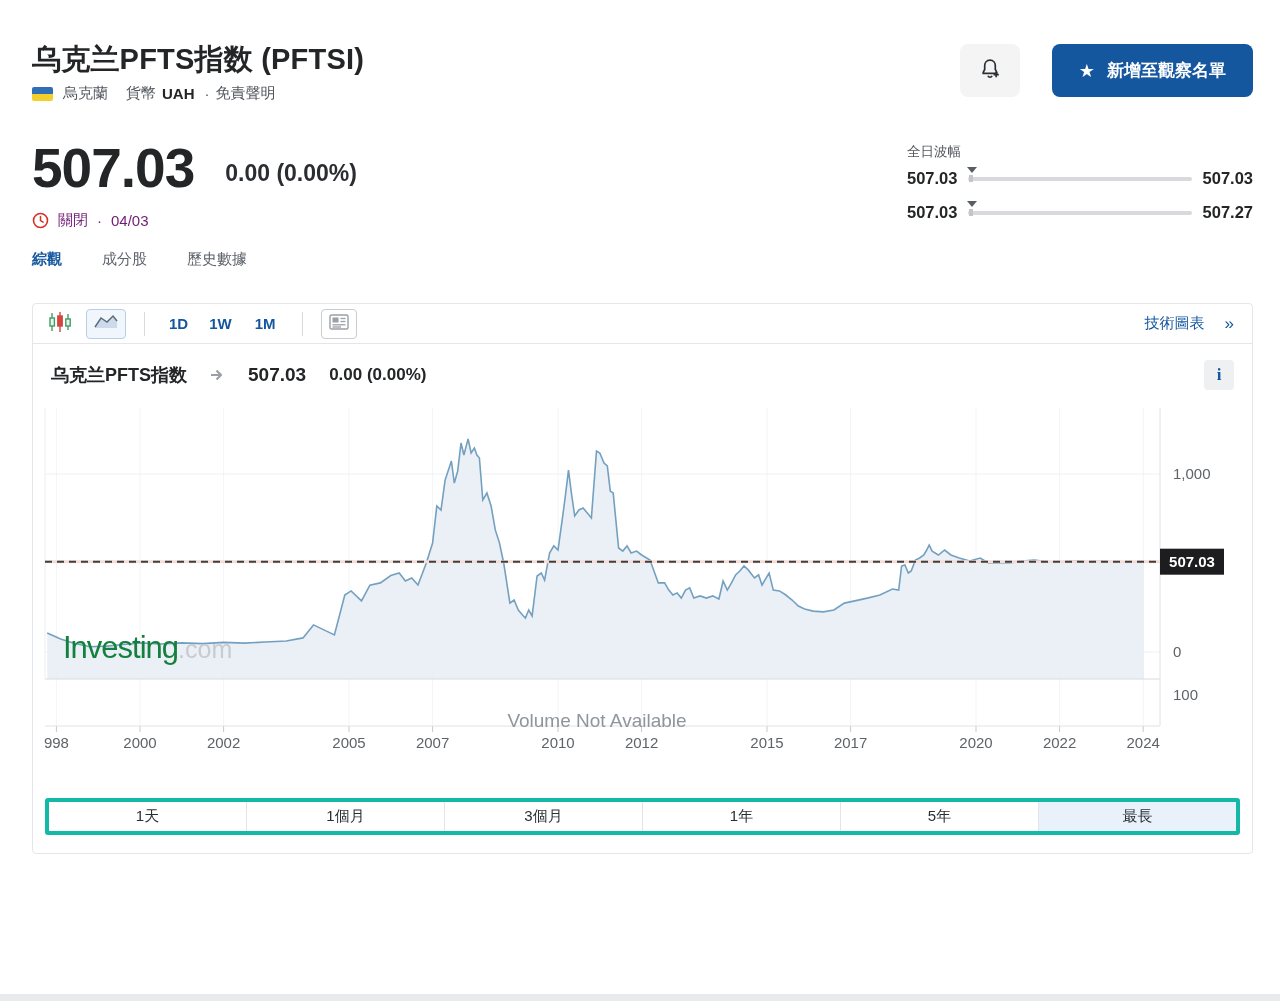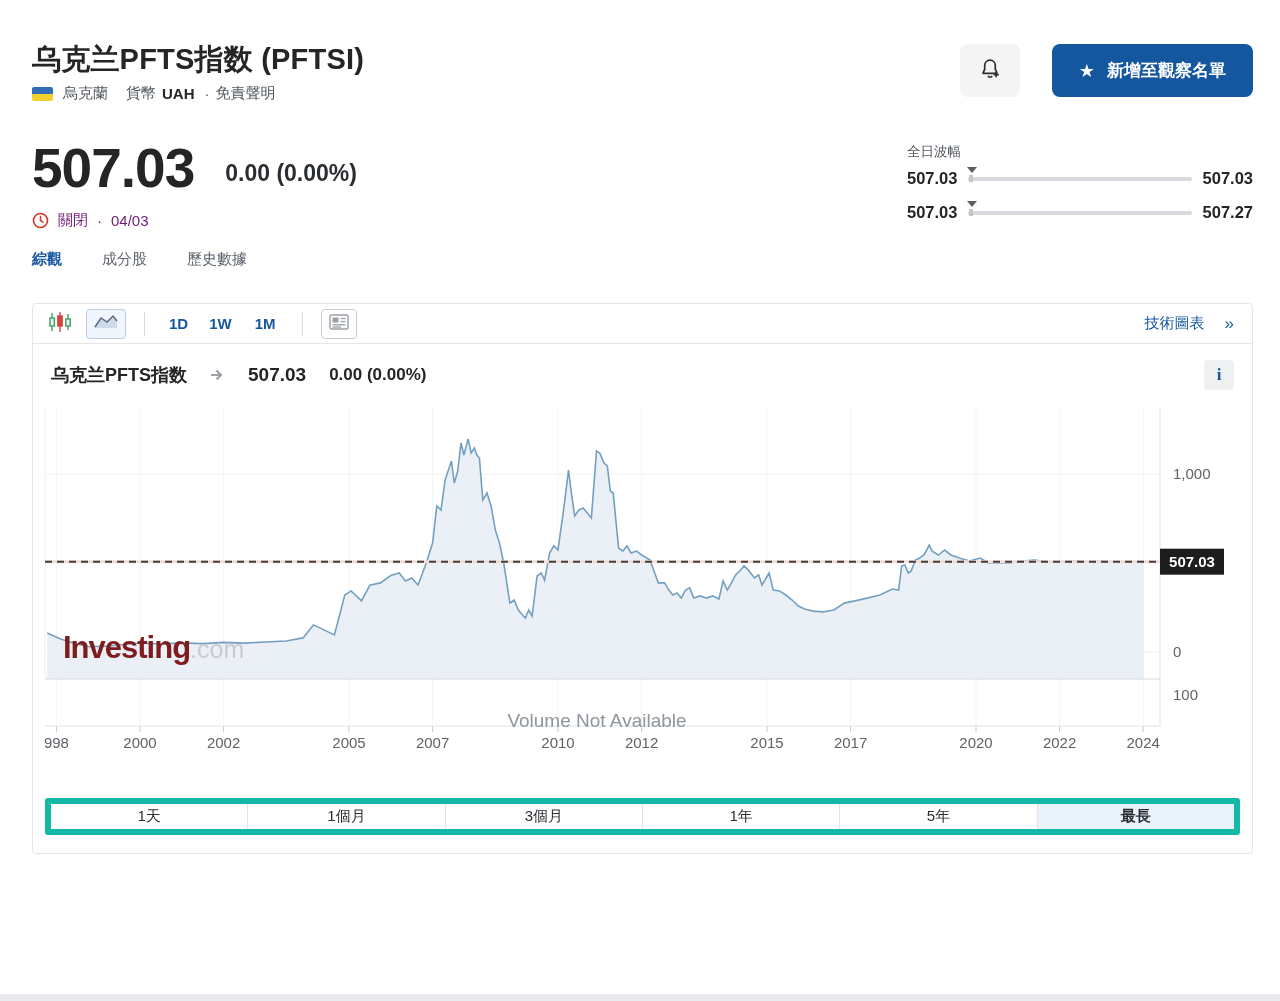--- a/index.html
+++ b/index.html
@@ -74,30 +74,30 @@
   .ch-name { font-size:18px; font-weight:600; }
   .ch-price { font-size:19px; font-weight:800; }
   .ch-chg { font-size:17px; font-weight:700; }
   .btn-info { width:30px; height:30px; margin-left:auto; border:none; border-radius:4px; background:#eef0f2;
     color:var(--accent,#15579e); font-family:"Liberation Serif","DejaVu Serif",serif; font-size:17px;
     font-weight:700; cursor:pointer; }
 
   .chart-body { position:relative; height:356px; }
   #chart-svg { position:absolute; left:0; top:0; }
   .watermark { position:absolute; left:30px; top:228px; pointer-events:none; white-space:nowrap; }
-  .wm-b { font-size:31px; font-weight:700; color:#7f1d1d; letter-spacing:-1px;margin-top:40px; }
+  .wm-b { font-size:31px; font-weight:400; color:#15803d; letter-spacing:-1px;margin-top:40px; }
   .wm-l { font-size:25px; color:#c8cbcf; }
   .volume-note { position:absolute; left:0; top:308px; width:1128px; text-align:center;
     font-size:19px; color:#8f959c; pointer-events:none; }
 
-  .range-buttons { margin:40px 12px 18px 12px; display:flex; border:6px solid #14b8a6; border-radius:3px; height:37px; }
+  .range-buttons { margin:40px 12px 18px 12px; display:flex; border:4px solid #14b8a6; border-radius:3px; height:37px; }
   .rb { flex:1; display:flex; align-items:center; justify-content:center; font-size:15px; color:#2a2e33;
     background:#fff; border:none; border-left:1px solid #e2e4e7; cursor:pointer; font-family:inherit; }
   .rb:first-child { border-left:none; }
-  .rb.active { background:var(--active-range,#e9f1fb); font-weight:700; }
+  .rb.active { background:var(--active-range,#e9f1fb); font-weight:400; }
 
   .footer-strip { position:absolute; left:0; bottom:0; width:100%; height:7px; background:#e8eaed; }
 </style>
 </head>
 <body>
 
 <div class="page">
 
   <div class="top-row">
     <div>

